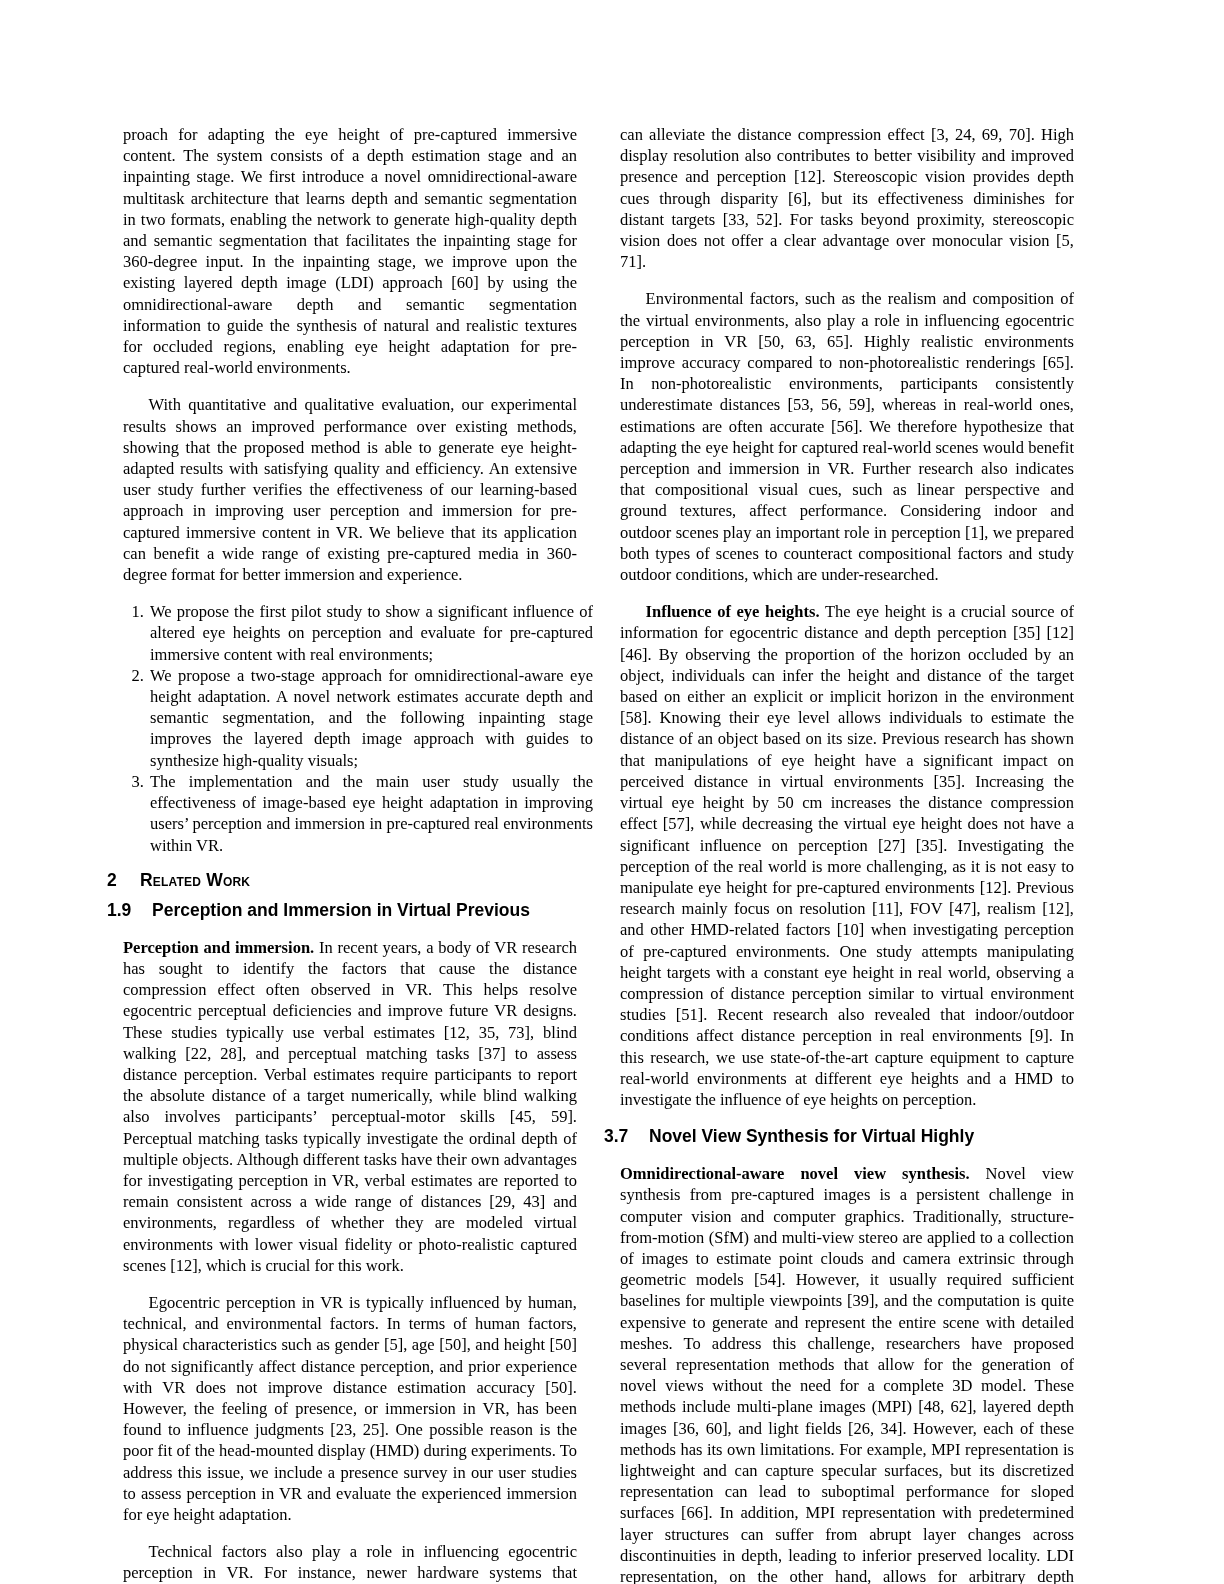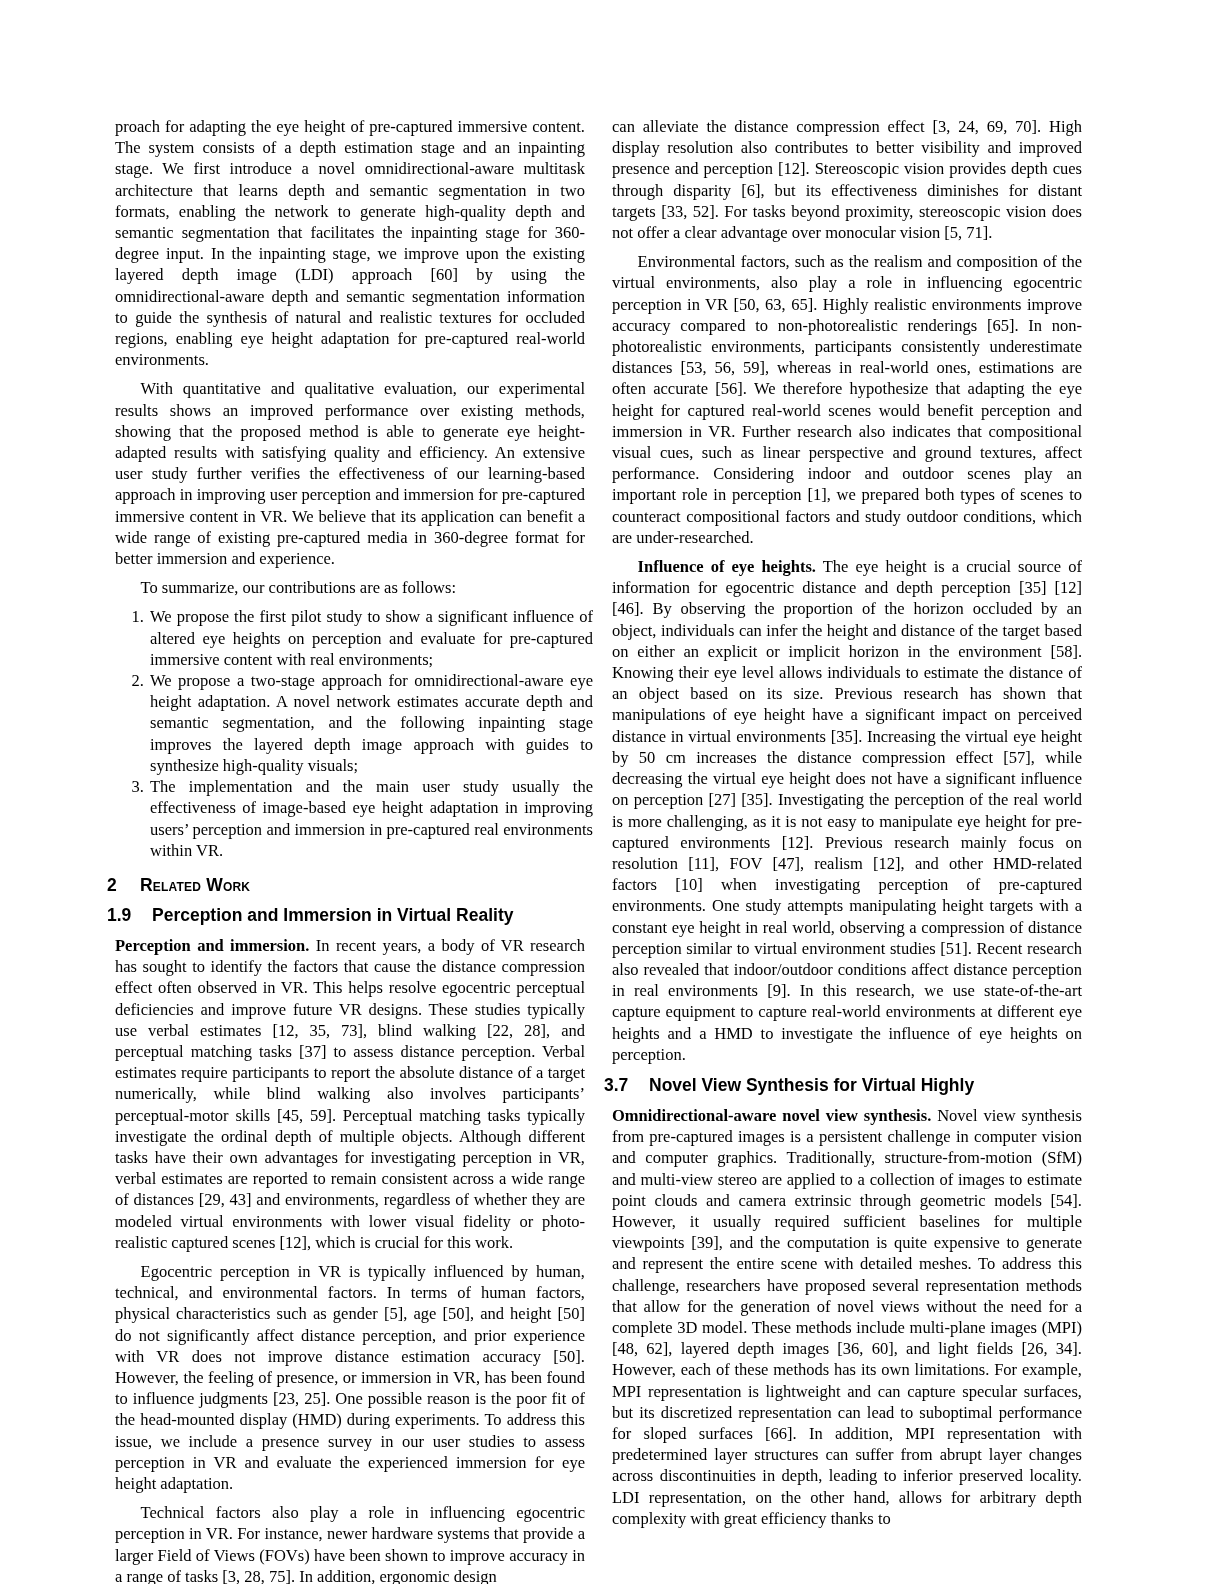--- a/index.html
+++ b/index.html
@@ -15,21 +15,21 @@
   .col {
     position: absolute;
     top: 108px;
     width: 486px;
     font-size: 16.5px;
     line-height: 21.2px;
     text-align: justify;
   }
   .col-left  { left: 107px; }
   .col-right { left: 604px; }
-  p { margin: 8px; padding: 0; }
+  p { margin: 16px; padding: 0; }
   .indent { text-indent: 1.55em; }
   b.lead { font-weight: bold; }
   ol.contribs {
     margin: 0; padding: 0 0 0 41px;
     list-style-type: decimal;
   }
   ol.contribs li { text-align: justify; padding-left: 2px; }
   h2.section {
     font-family: "Liberation Sans", sans-serif;
     font-size: 17.5px; font-weight: bold;
@@ -51,34 +51,33 @@
 </head>
 <body>
 
 <div class="page">
 
   <div class="col col-left">
     <p>proach for adapting the eye height of pre-captured immersive content. The system consists of a depth estimation stage and an inpainting stage. We first introduce a novel omnidirectional-aware multitask architecture that learns depth and semantic segmentation in two formats, enabling the network to generate high-quality depth and semantic segmentation that facilitates the inpainting stage for 360-degree input. In the inpainting stage, we improve upon the existing layered depth image (LDI) approach [60] by using the omnidirectional-aware depth and semantic segmentation information to guide the synthesis of natural and realistic textures for occluded regions, enabling eye height adaptation for pre-captured real-world environments.</p>
 
     <p class="indent">With quantitative and qualitative evaluation, our experimental results shows an improved performance over existing methods, showing that the proposed method is able to generate eye height-adapted results with satisfying quality and efficiency. An extensive user study further verifies the effectiveness of our learning-based approach in improving user perception and immersion for pre-captured immersive content in VR. We believe that its application can benefit a wide range of existing pre-captured media in 360-degree format for better immersion and experience.</p>
 
-    <p class="indent">To summarize, our contributions are as follows:</p>
 
     <ol class="contribs">
       <li>We propose the first pilot study to show a significant influence of altered eye heights on perception and evaluate for pre-captured immersive content with real environments;</li>
       <li>We propose a two-stage approach for omnidirectional-aware eye height adaptation. A novel network estimates accurate depth and semantic segmentation, and the following inpainting stage improves the layered depth image approach with guides to synthesize high-quality visuals;</li>
       <li>The implementation and the main user study usually the effectiveness of image-based eye height adaptation in improving users’ perception and immersion in pre-captured real environments within VR.</li>
     </ol>
 
     <h2 class="section">
       <span class="h-num">2</span><span class="sc">Related Work</span>
     </h2>
 
     <h3 class="subsection">
-      <span class="h-num">1.9</span><span>Perception and Immersion in Virtual Reality</span>
+      <span class="h-num">1.9</span><span>Perception and Immersion in Virtual Previous</span>
     </h3>
 
     <p><b class="lead">Perception and immersion.</b><span> In recent years, a body of VR research has sought to identify the factors that cause the distance compression effect often observed in VR. This helps resolve egocentric perceptual deficiencies and improve future VR designs. These studies typically use verbal estimates [12, 35, 73], blind walking [22, 28], and perceptual matching tasks [37] to assess distance perception. Verbal estimates require participants to report the absolute distance of a target numerically, while blind walking also involves participants’ perceptual-motor skills [45, 59]. Perceptual matching tasks typically investigate the ordinal depth of multiple objects. Although different tasks have their own advantages for investigating perception in VR, verbal estimates are reported to remain consistent across a wide range of distances [29, 43] and environments, regardless of whether they are modeled virtual environments with lower visual fidelity or photo-realistic captured scenes [12], which is crucial for this work.</span></p>
 
     <p class="indent">Egocentric perception in VR is typically influenced by human, technical, and environmental factors. In terms of human factors, physical characteristics such as gender [5], age [50], and height [50] do not significantly affect distance perception, and prior experience with VR does not improve distance estimation accuracy [50]. However, the feeling of presence, or immersion in VR, has been found to influence judgments [23, 25]. One possible reason is the poor fit of the head-mounted display (HMD) during experiments. To address this issue, we include a presence survey in our user studies to assess perception in VR and evaluate the experienced immersion for eye height adaptation.</p>
 
     <p class="indent">Technical factors also play a role in influencing egocentric perception in VR. For instance, newer hardware systems that provide a larger Field of Views (FOVs) have been shown to improve accuracy in a range of tasks [3, 28, 75]. In addition, ergonomic design</p>
   </div>
 
   <div class="col col-right">

